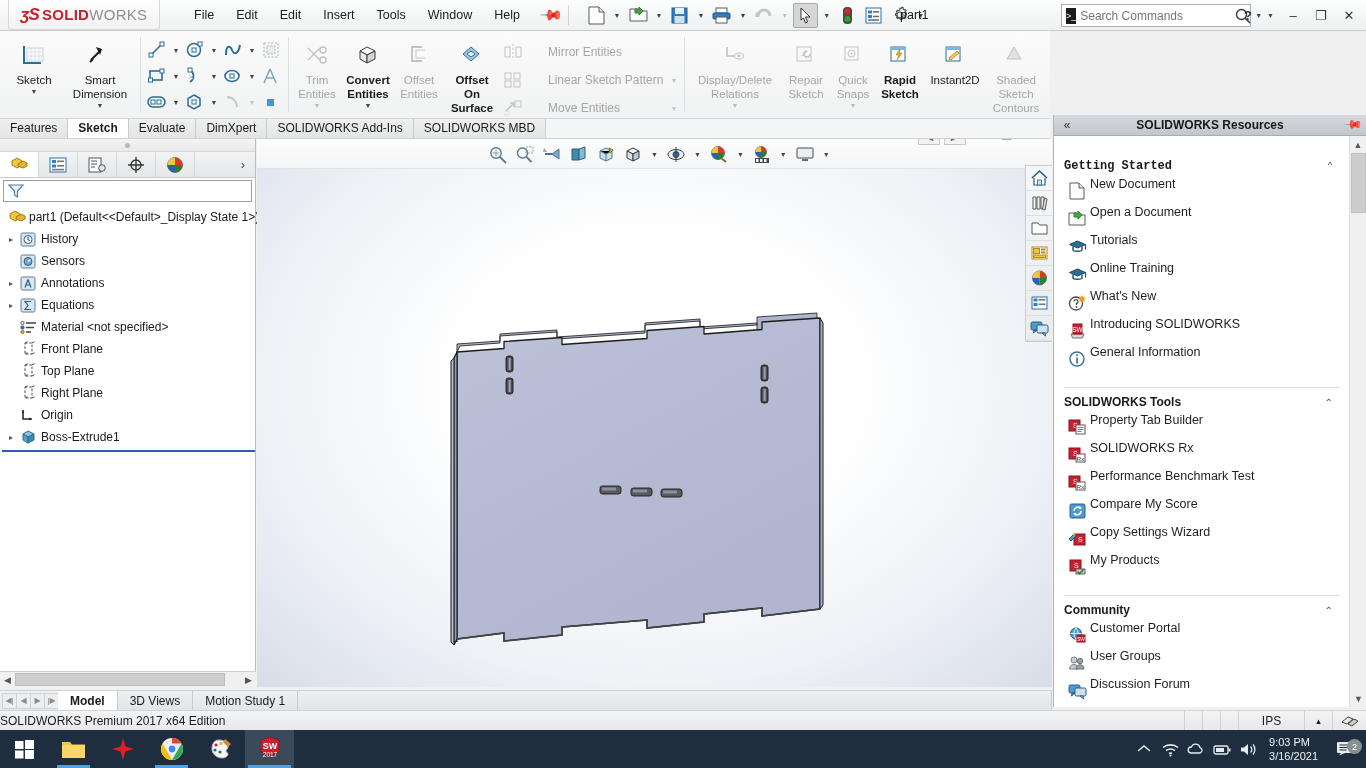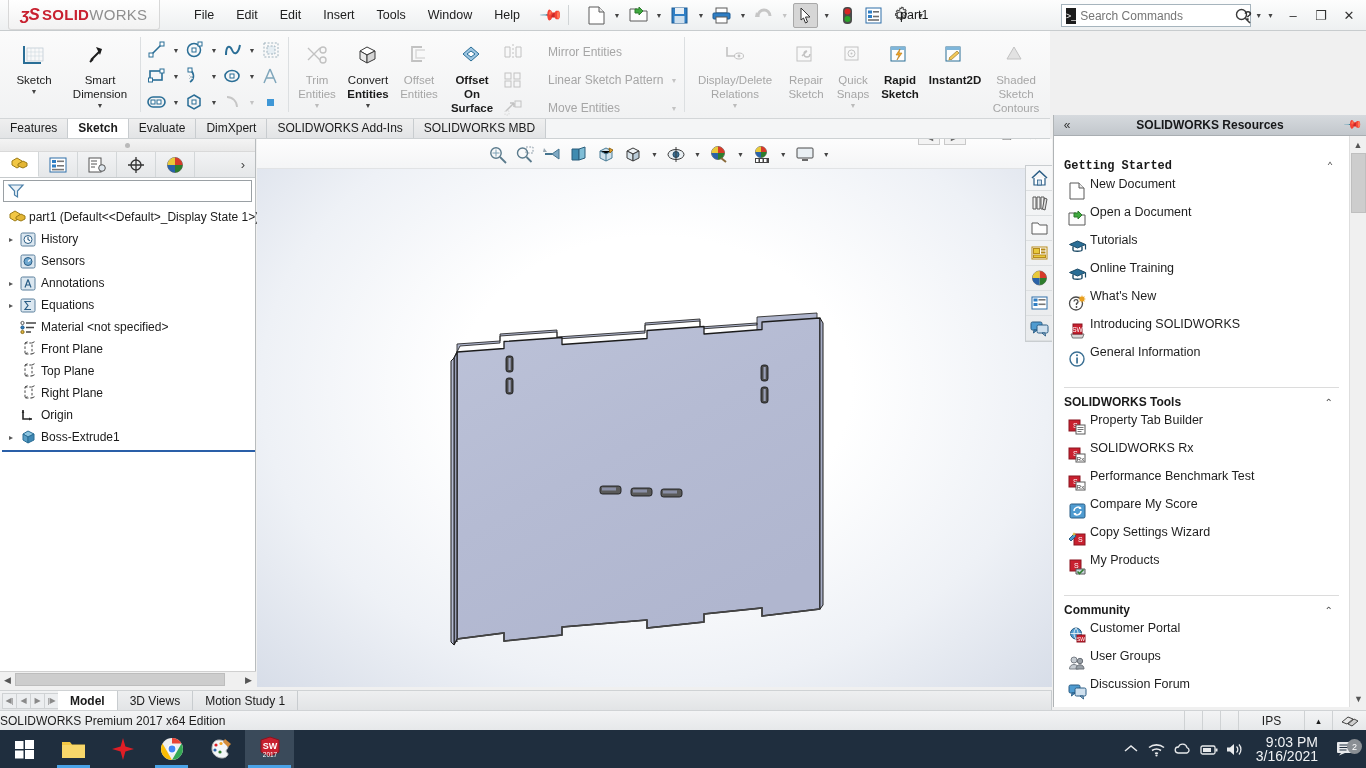--- a/index.html
+++ b/index.html
@@ -230,21 +230,21 @@
   
   .taskbar{
     position:absolute; left:0; top:730px; width:1366px; height:38px;
     background:#1f2e3e; display:flex; align-items:center;
   }
   .tb-btn{ width:49px;height:38px;display:flex;align-items:center;justify-content:center; }
   .tb-btn.active{ background:#3a4a5a; }
   .tb-underline{ position:absolute; bottom:0; height:3px; background:#4aa3e8; }
   .tray{ margin-left:auto; display:flex; align-items:center; color:#e8eaec; }
   .tray-ico{ width:26px; display:flex;align-items:center;justify-content:center; }
-  .clock{ text-align:right; font-size:14px; line-height:14px; padding:0 8px; color:#f0f2f4; }
+  .clock{ text-align:left; font-size:11px; line-height:14px; padding:0 8px; color:#f0f2f4; }
   .action-center{ width:40px; display:flex;align-items:center;justify-content:center;position:relative;}
   .ac-badge{ position:absolute; right:4px; bottom:4px; width:15px;height:15px;border-radius:50%;
      background:#8a8f94; color:#fff; font-size:9px; display:flex;align-items:center;justify-content:center;}
 </style>
 </head>
 <body>
 
 <div class="app">
 
   <div class="titlebar">
@@ -514,21 +514,21 @@
         <div class="bcaret dim">▼</div>
       </div>
       <div class="big-btn" style="width:52px">
         <div class="bico">
           <svg width="26" height="24" viewBox="0 0 26 24">
               <path d="M5 7l7-4 8 4-8 4z" fill="#fff" stroke="#3a3a3a"></path>
               <path d="M5 7v8l7 4V11z" fill="#ebebeb" stroke="#3a3a3a"></path>
               <path d="M20 7v8l-8 4V11z" fill="#d5d5d5" stroke="#3a3a3a"></path>
             </svg>
         </div>
-        <div class="blabel" style="font-weight:normal">Convert</div>
+        <div class="blabel" style="font-weight:bold">Convert</div>
         <div class="blabel" style="font-weight:bold">Entities</div>
         <div class="bcaret">▼</div>
       </div>
       <div class="big-btn" style="width:50px">
         <div class="bico">
           <svg width="26" height="24" viewBox="0 0 26 24">
               <path d="M16 3H6v14h10" fill="none" stroke="#c2c2c2" stroke-width="1.8"></path>
               <path d="M19 6h-9v8h9" fill="none" stroke="#d8d8d8" stroke-width="1.4"></path>
             </svg>
         </div>
@@ -631,21 +631,21 @@
       </div>
       <div class="big-btn" style="width:62px">
         <div class="bico">
           <svg width="26" height="24" viewBox="0 0 26 24">
               <rect x="4" y="3" width="14" height="14" fill="#fdfdfd" stroke="#2a6e96"></rect>
               <rect x="4" y="3" width="14" height="3" fill="#7fb6da"></rect>
               <path d="M7 14l8-7 2 2-8 7z" fill="#f3c85a" stroke="#8a6a1d" stroke-width=".6"></path>
               <path d="M7 14l-.6 2.4 2.4-.7z" fill="#c9a13a"></path>
             </svg>
         </div>
-        <div class="blabel" style="font-weight:bold">Instant2D</div>
+        <div class="blabel" style="font-weight:normal">Instant2D</div>
       </div>
       <div class="big-btn" style="width:60px">
         <div class="bico">
           <svg width="26" height="24" viewBox="0 0 26 24">
               <path d="M11 3l7 12H4z" fill="#e2e2e2" stroke="#c2c2c2"></path>
             </svg>
         </div>
         <div class="blabel dim">Shaded</div>
         <div class="blabel dim">Sketch</div>
         <div class="blabel dim">Contours</div>

